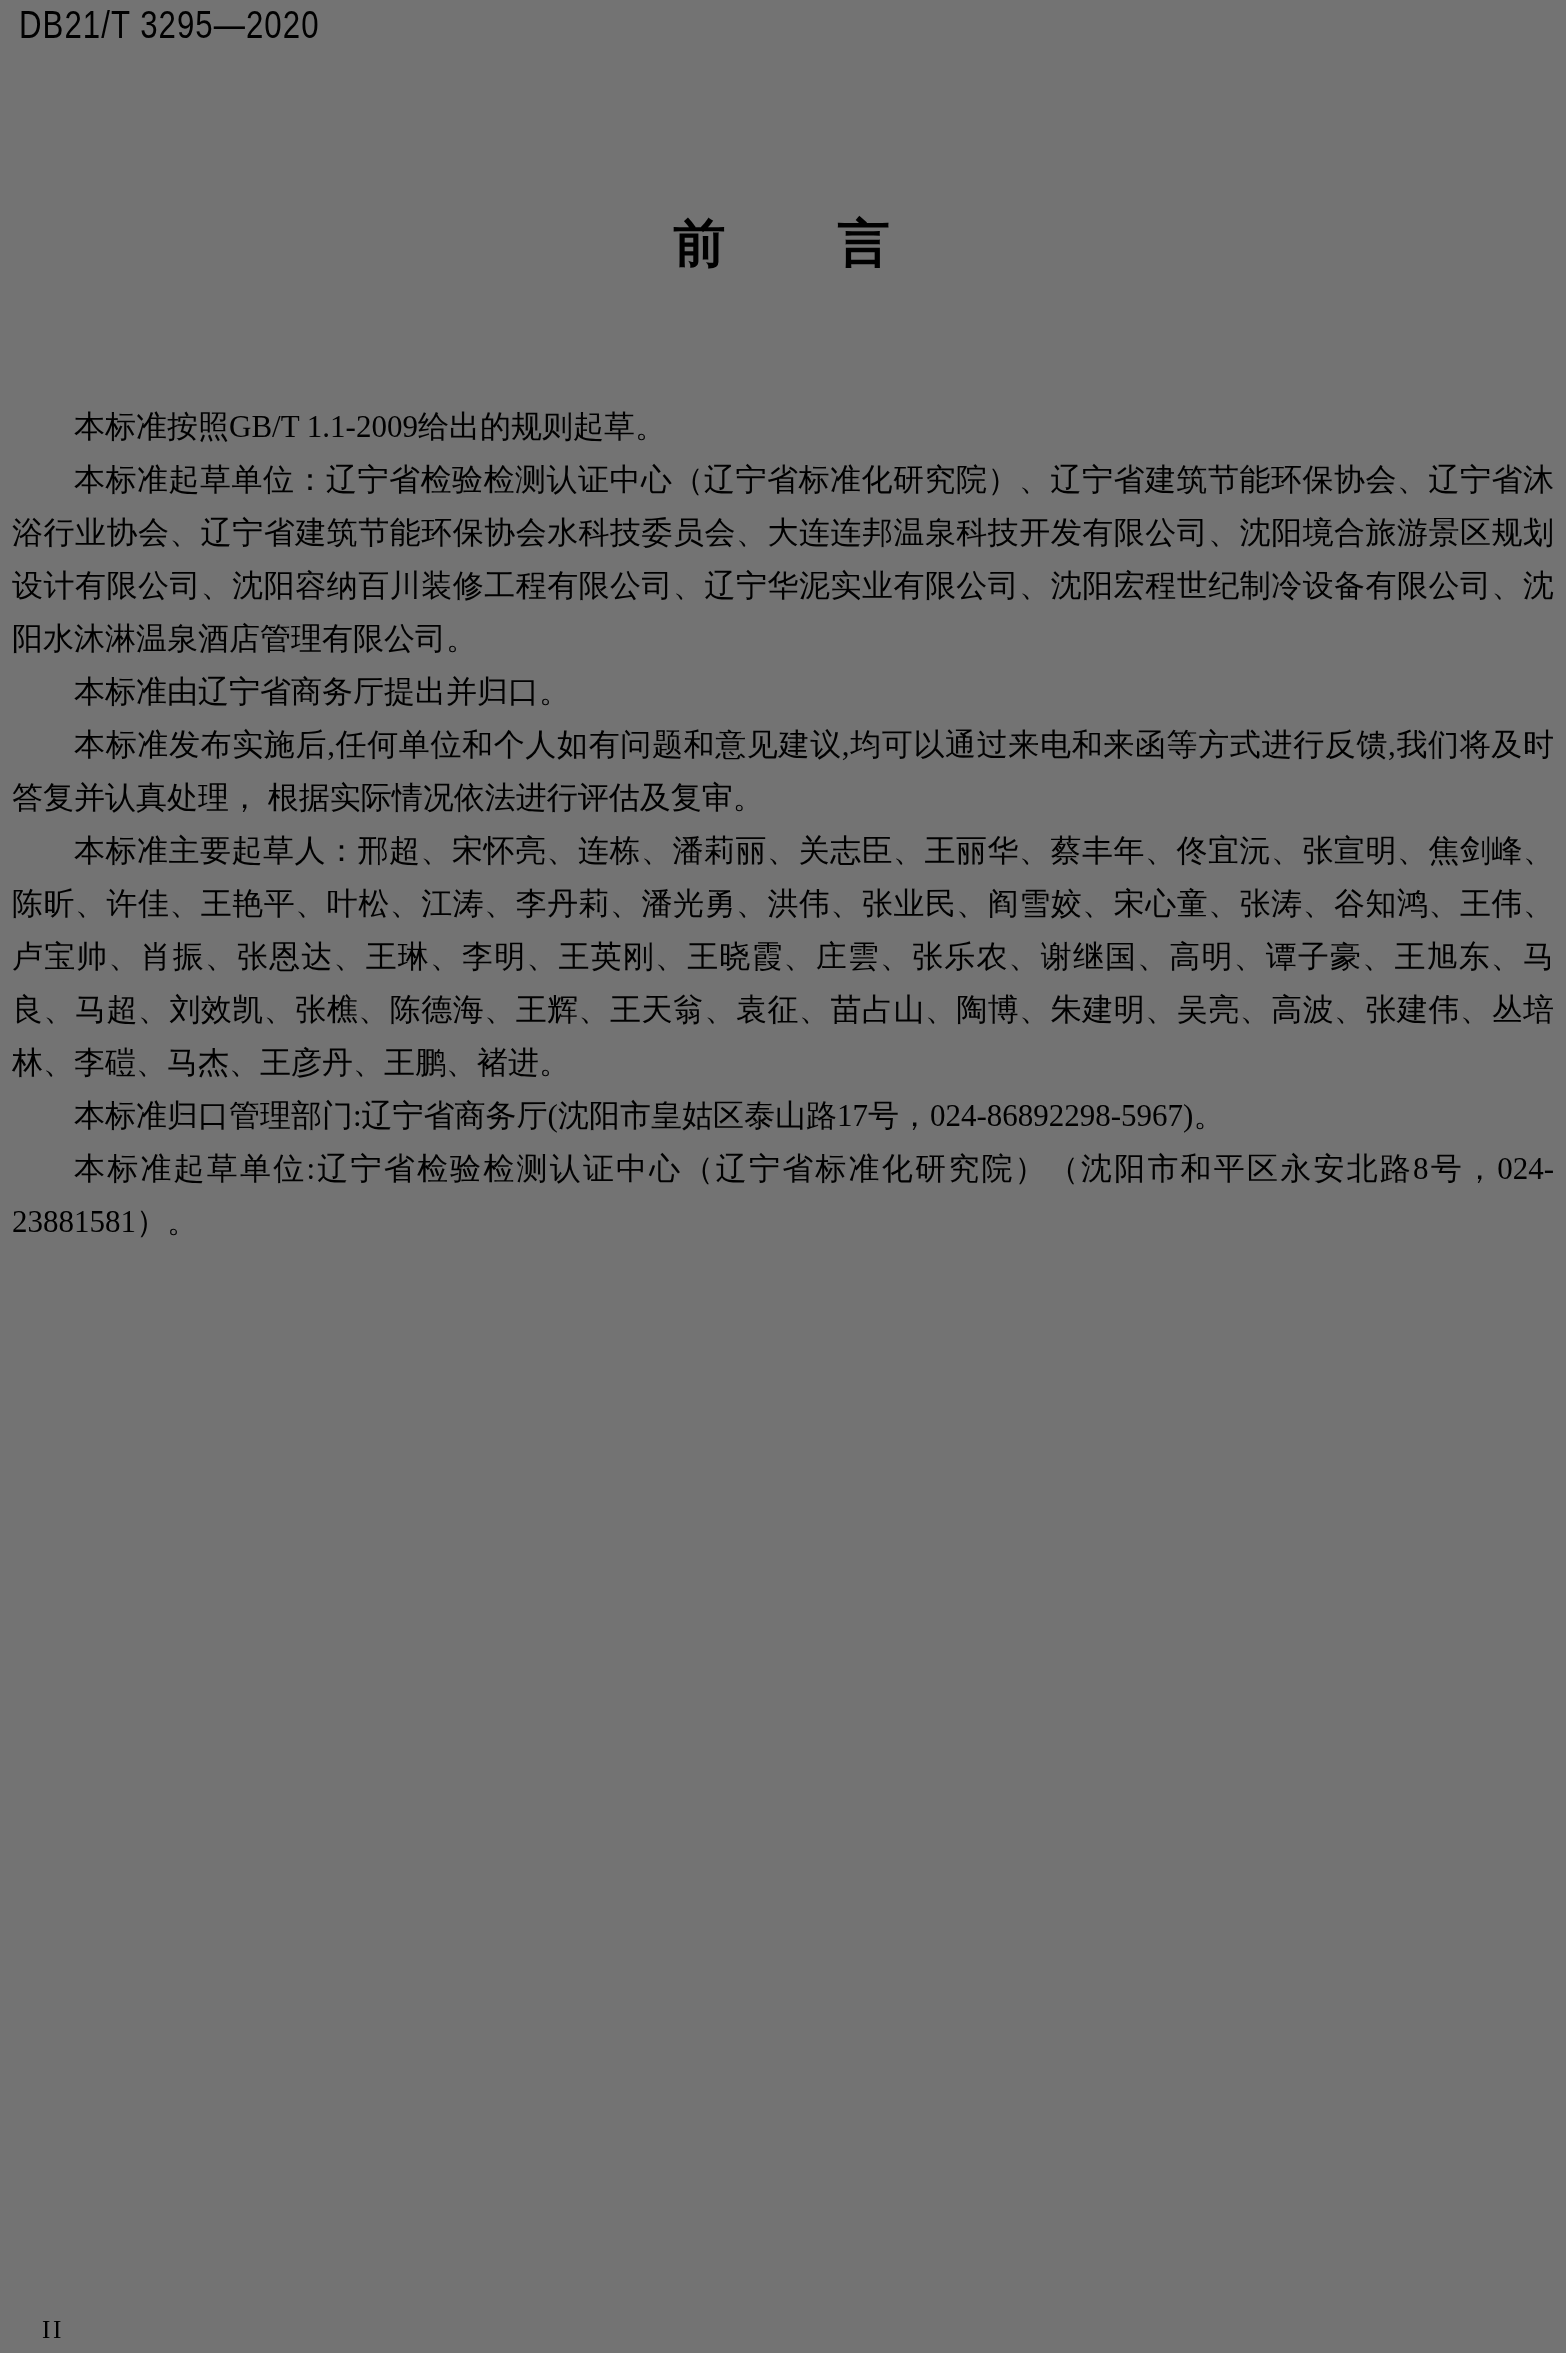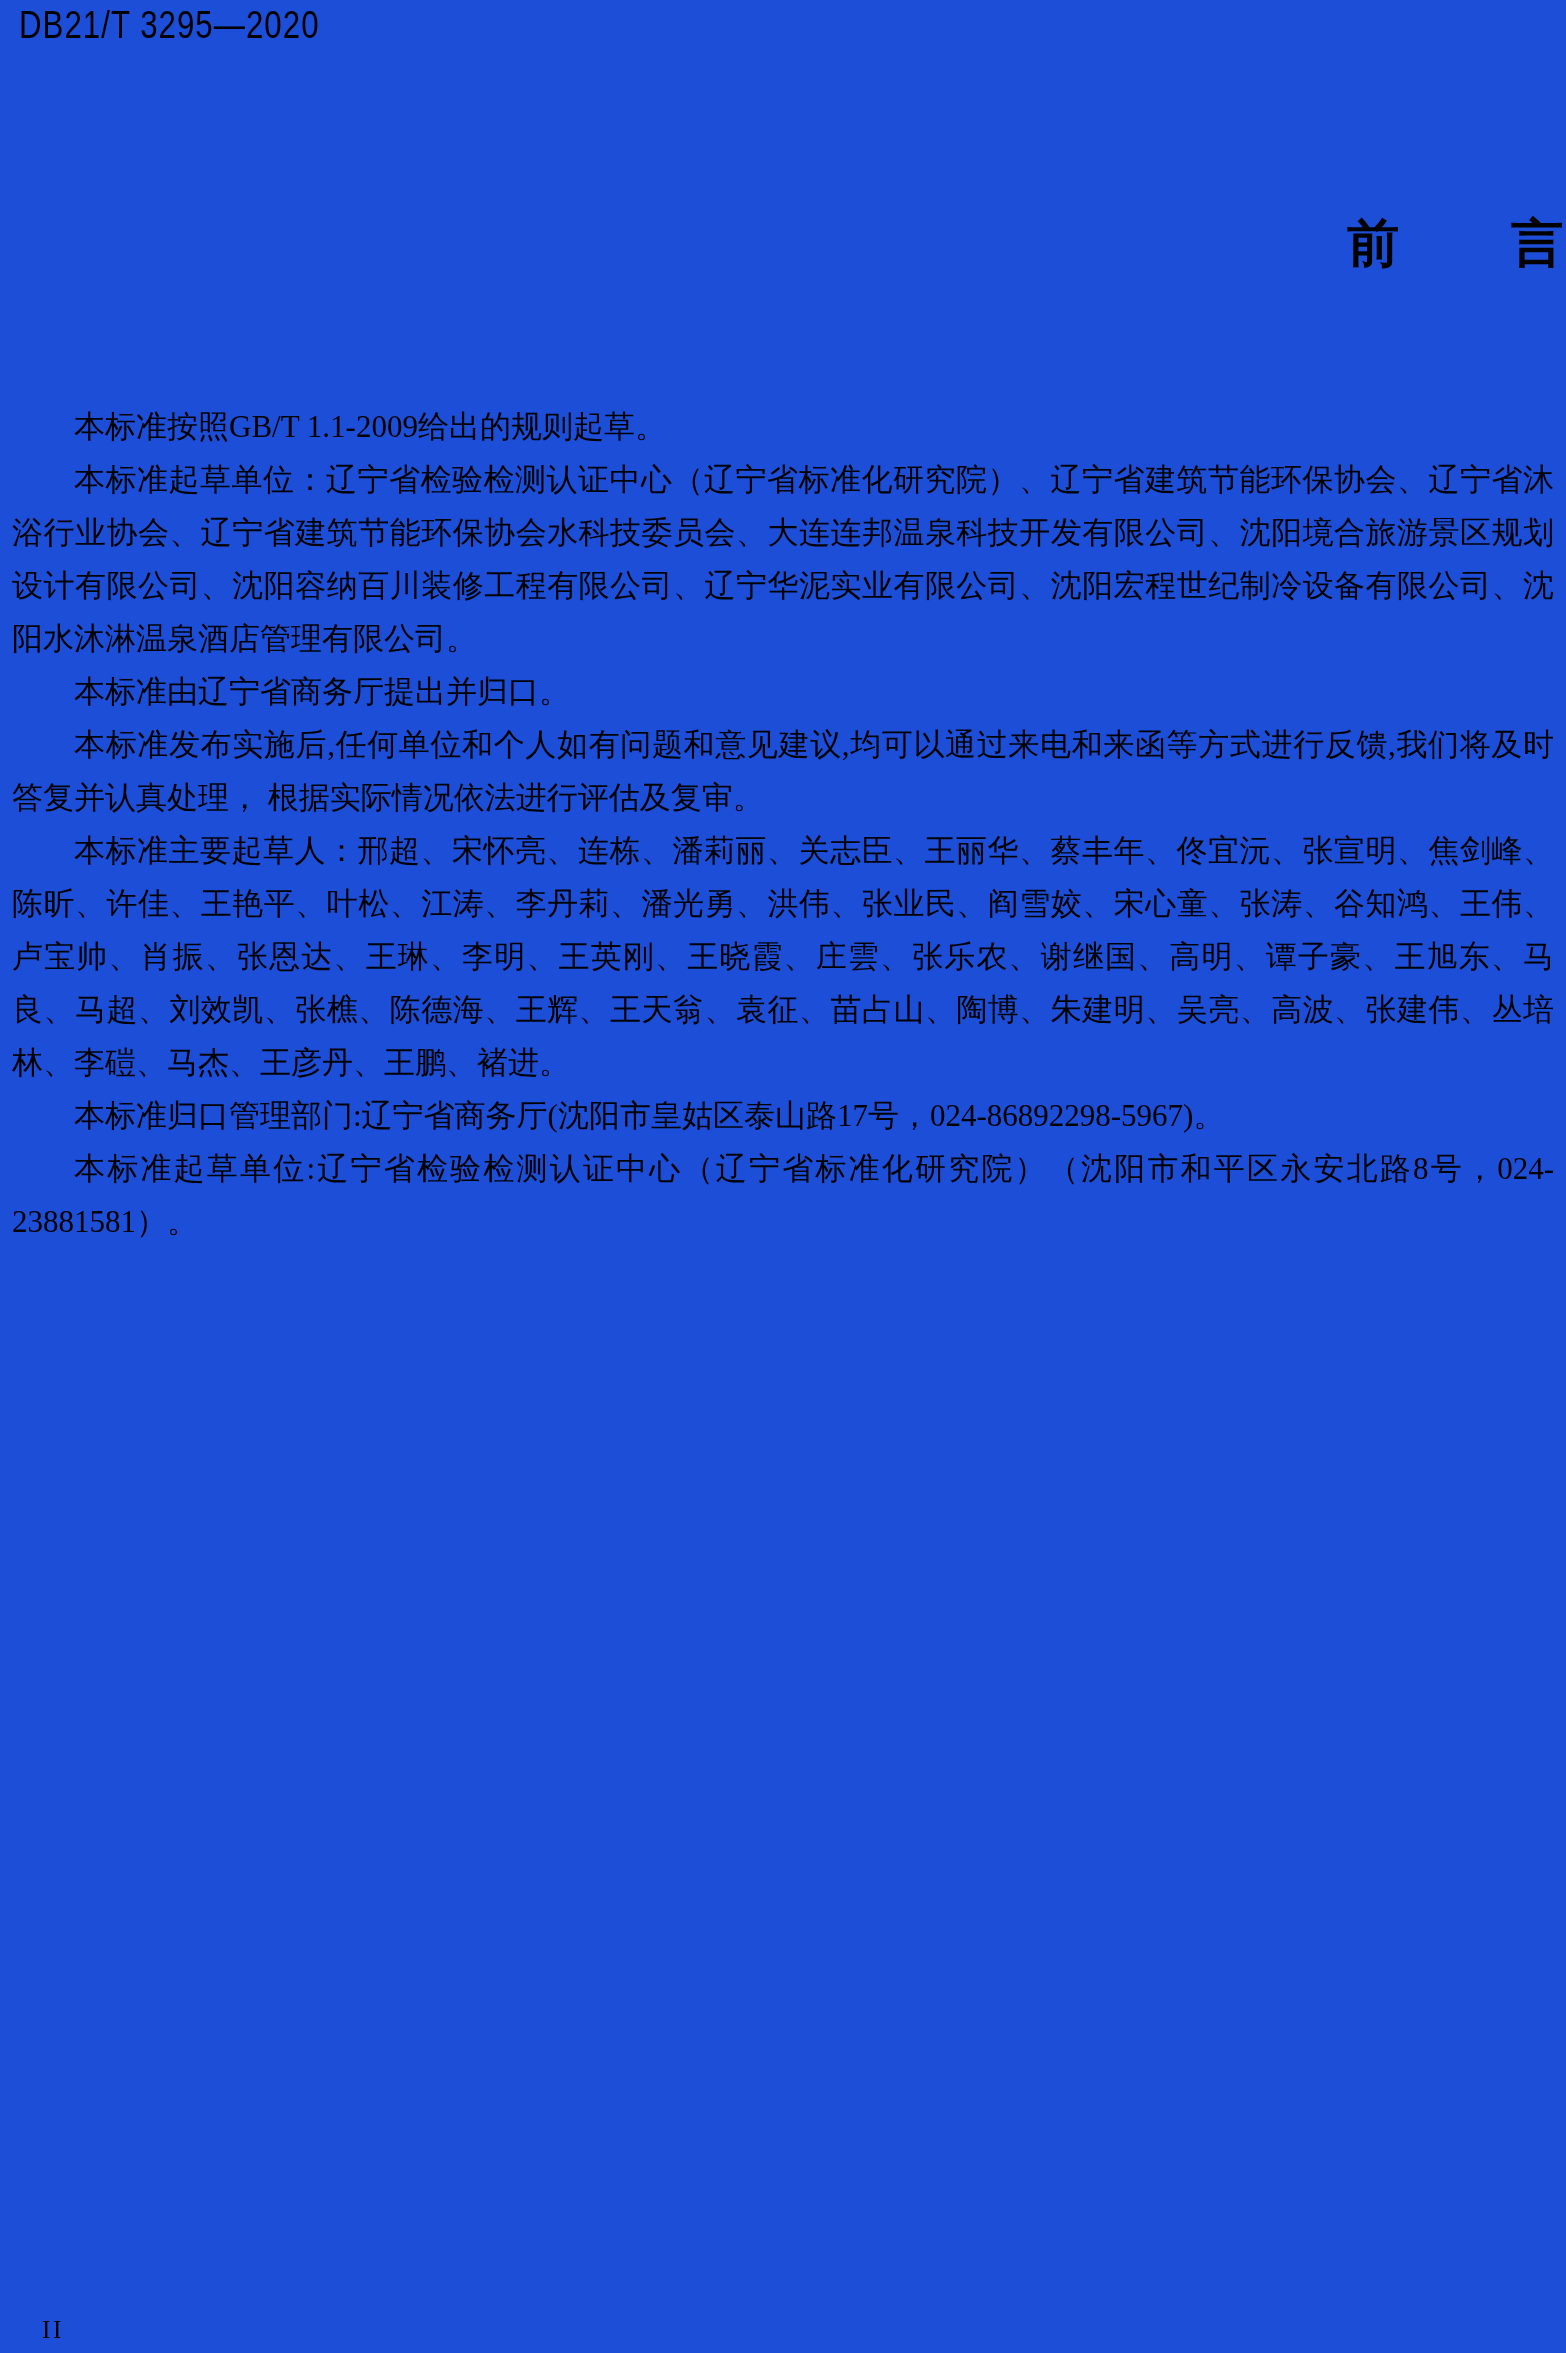--- a/index.html
+++ b/index.html
@@ -4,42 +4,42 @@
 <style>
   html, body {
     margin: 0;
     padding: 0;
     background: #ffffff;
   }
   .page {
     position: relative;
     width: 1566px;
     height: 2354px;
-    background: #1d4ed8;
+    background: #737373;
     color: #000000;
     overflow: hidden;
   }
   .doc-header {
     position: absolute;
     top: 2.7px;
     left: 19px;
     font-family: "Liberation Sans", sans-serif;
     font-size: 39px;
     font-weight: 500;
     letter-spacing: 1.3px;
     transform: scaleX(0.80);
     transform-origin: left top;
     white-space: nowrap;
   }
   .doc-title {
     position: absolute;
     top: 209px;
     left: 0;
     width: 100%;
-    text-align: right;
+    text-align: center;
     font-family: "Liberation Sans", "DejaVu Sans", sans-serif;
     font-weight: 900;
     font-size: 52px;
     letter-spacing: 2.7px;
   }
   .doc-body {
     position: absolute;
     top: 400px;
     left: 12px;
     right: 12px;

